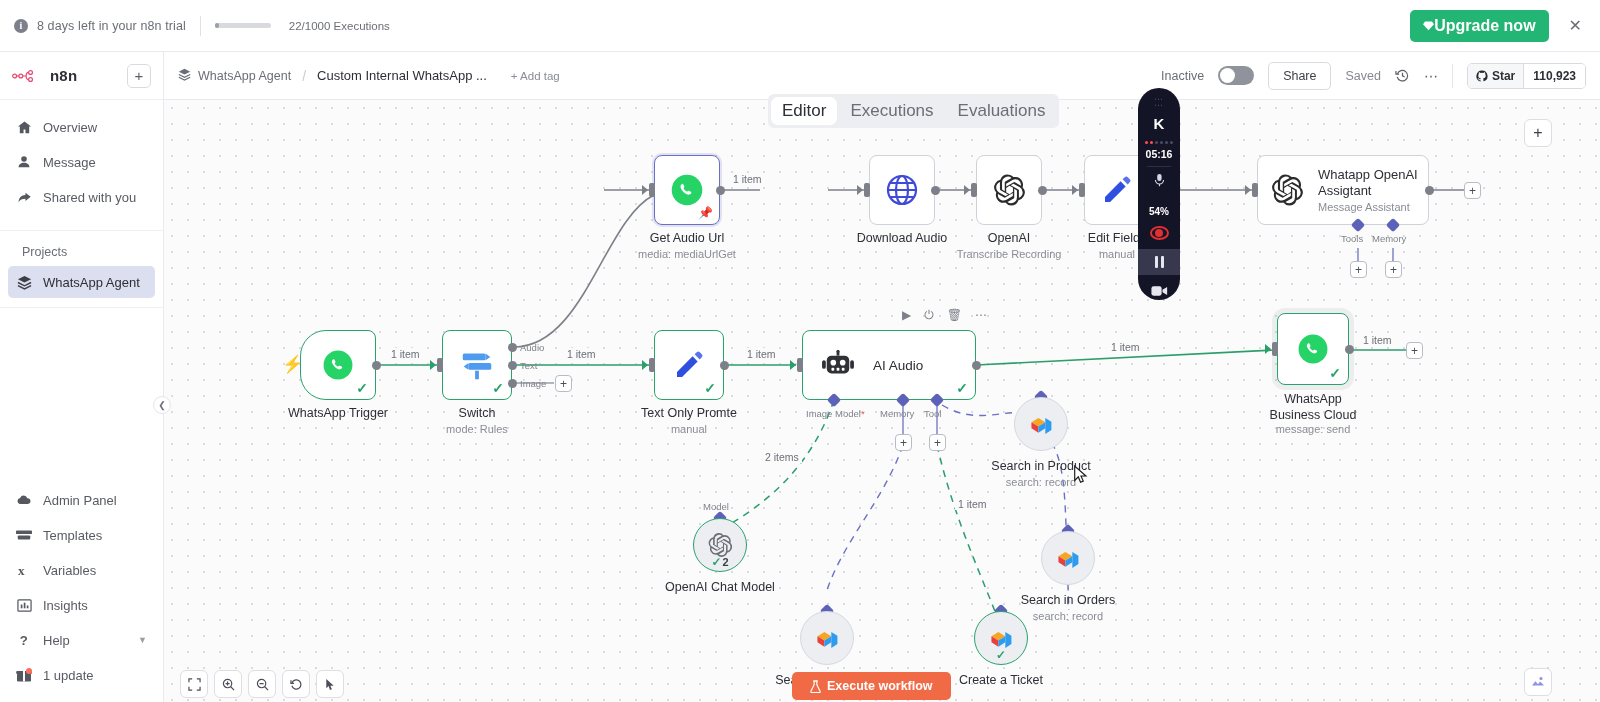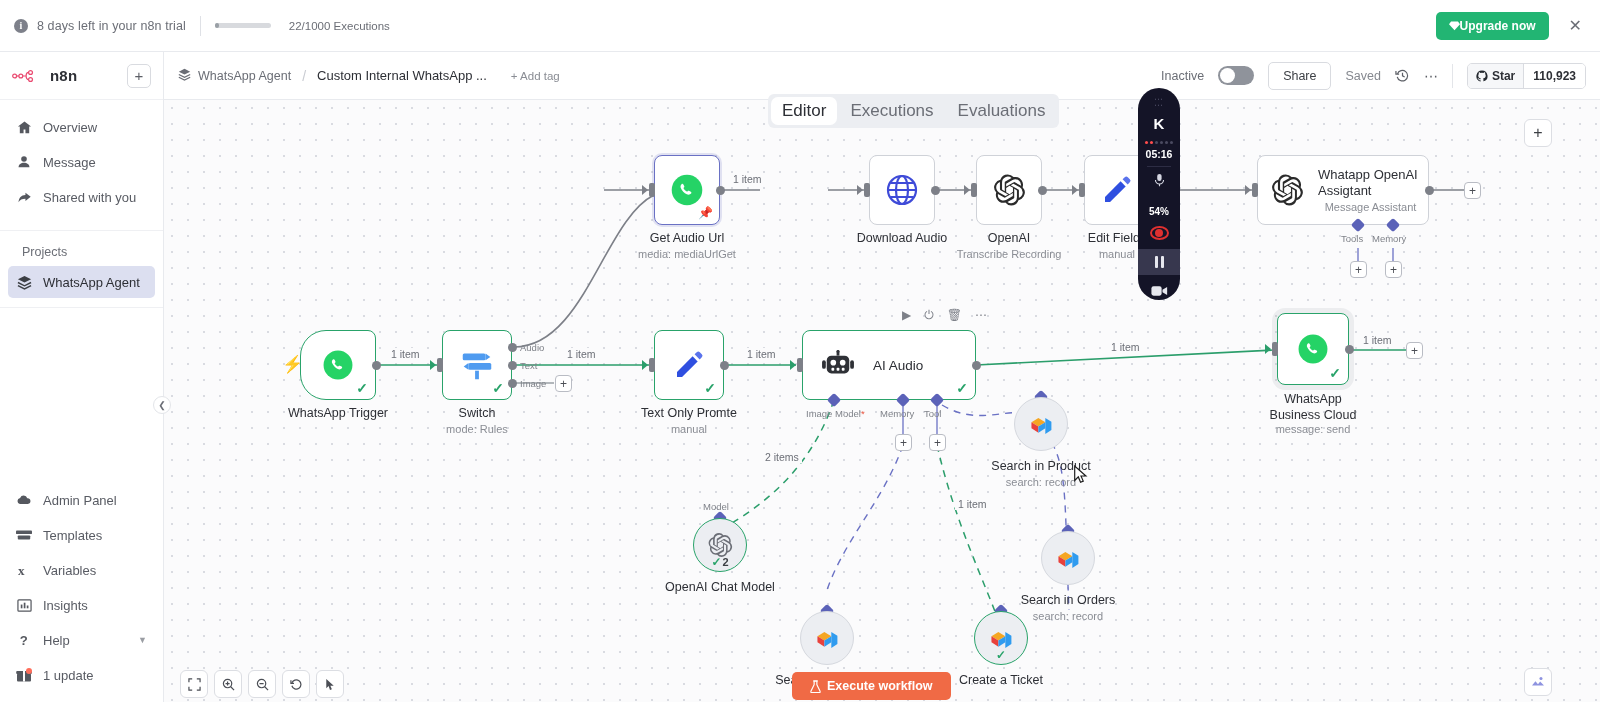--- a/index.html
+++ b/index.html
@@ -39,21 +39,21 @@
   }
   .progress-bar .fill {
     position: absolute; left: 0; top: 0; height: 5px;
     width: 4px; border-radius: 3px; background: #9aa0a6;
   }
   .exec-count { font-size: 11.5px; color: #6b6e76; }
   .banner-right { margin-left: auto; display: flex; align-items: center; gap: 16px; }
   .upgrade-btn {
     background: #22b573; color: #fff;
     border: none; border-radius: 5px;
-    font-size: 12px; font-weight: 600;
+    font-size: 16px; font-weight: 600;
     padding: 7px 13px;
     display: flex; align-items: center; 
     cursor: pointer;
     font-family: "Liberation Sans", sans-serif;
   }
   .close-x { font-size: 16px; color: #6b6e76; cursor: pointer; line-height: 1; padding: 4px; }
 
   
   .sidebar {
     position: absolute; left: 0; top: 52px;
@@ -609,21 +609,21 @@
       <div class="in-port" style="left:-5px; top:28px;"></div>
       <div class="arrow-in" style="left:-12px; top:30px;"></div>
       <div class="port" style="left:62px; top:31px;"></div>
     </div>
 
     <div class="node" style="left:1093px; top:55px;">
       <div class="node-box" style="width:172px;height:70px; justify-content:flex-start; padding-left:12px; gap:14px;">
         <svg width="34" height="34" viewBox="0 0 24 24">
           <path d="M21.6 10a5.4 5.4 0 0 0-.5-4.5 5.5 5.5 0 0 0-5.9-2.6A5.4 5.4 0 0 0 11.1 1a5.5 5.5 0 0 0-5.2 3.8 5.4 5.4 0 0 0-3.6 2.6 5.5 5.5 0 0 0 .7 6.4 5.4 5.4 0 0 0 .5 4.5 5.5 5.5 0 0 0 5.9 2.6A5.4 5.4 0 0 0 13.5 23a5.5 5.5 0 0 0 5.2-3.8 5.4 5.4 0 0 0 3.6-2.6 5.5 5.5 0 0 0-.7-6.6zM13.5 21.4a4.1 4.1 0 0 1-2.6-.9l4.4-2.5a.7.7 0 0 0 .4-.6v-6.2l1.9 1.1v5a4.1 4.1 0 0 1-4.1 4.1zM4.7 17.6a4.1 4.1 0 0 1-.5-2.8l4.4 2.5a.7.7 0 0 0 .7 0l5.4-3.1v2.1l-4.5 2.6a4.1 4.1 0 0 1-5.5-1.3zM3.5 8.2a4.1 4.1 0 0 1 2.1-1.8v5.1a.7.7 0 0 0 .4.6l5.4 3.1-1.9 1.1-4.5-2.6a4.1 4.1 0 0 1-1.5-5.5zM18.6 11.7l-5.4-3.1 1.9-1.1 4.5 2.6a4.1 4.1 0 0 1-.6 7.4v-5.2a.7.7 0 0 0-.4-.6zM20.5 9l-4.4-2.5a.7.7 0 0 0-.7 0l-5.4 3.1V7.5l4.5-2.6A4.1 4.1 0 0 1 20.5 9zM9 12.8l-1.9-1.1v-5a4.1 4.1 0 0 1 6.7-3.2l-4.4 2.5a.7.7 0 0 0-.4.6zM10 10.5 12.4 9l2.4 1.4v2.8L12.4 15 10 13.6z" fill="#2b2b2b"></path>
         </svg>
-        <div style="display:flex;flex-direction:column;gap:2px;align-items:center;">
+        <div style="display:flex;flex-direction:column;gap:2px;">
           <span style="font-size:13px;color:#2d2f35;font-weight:500;line-height:1.25;max-width:105px;">Whatapp OpenAI Assigtant</span>
           <span style="font-size:11px;color:#8a8d94;">Message Assistant</span>
         </div>
       </div>
       <div class="in-port" style="left:-5px; top:28px;"></div>
       <div class="arrow-in" style="left:-12px; top:30px;"></div>
       <div class="port" style="left:168px; top:31px;"></div>
       <div class="diamond" style="left:96px; top:65px;"></div>
       <div class="diamond" style="left:131px; top:65px;"></div>
       <div class="port-label" style="left:84px; top:78px;">Tools</div>

